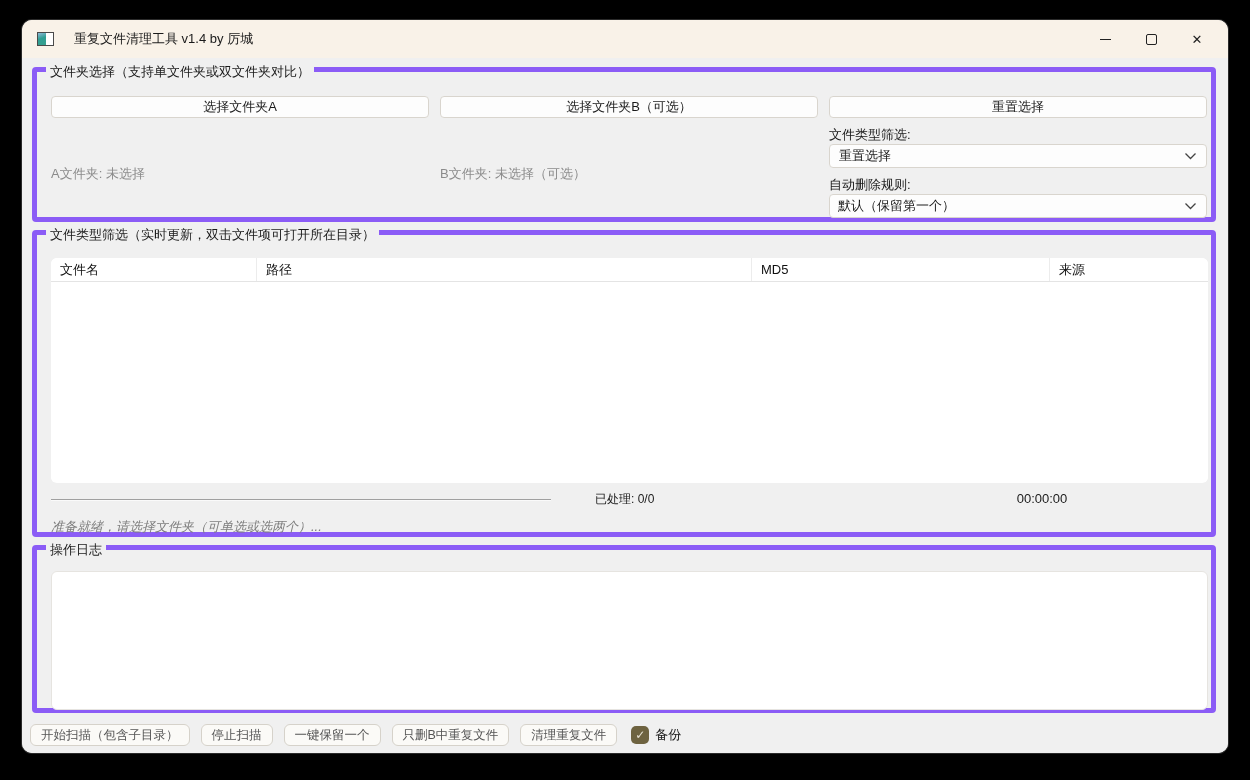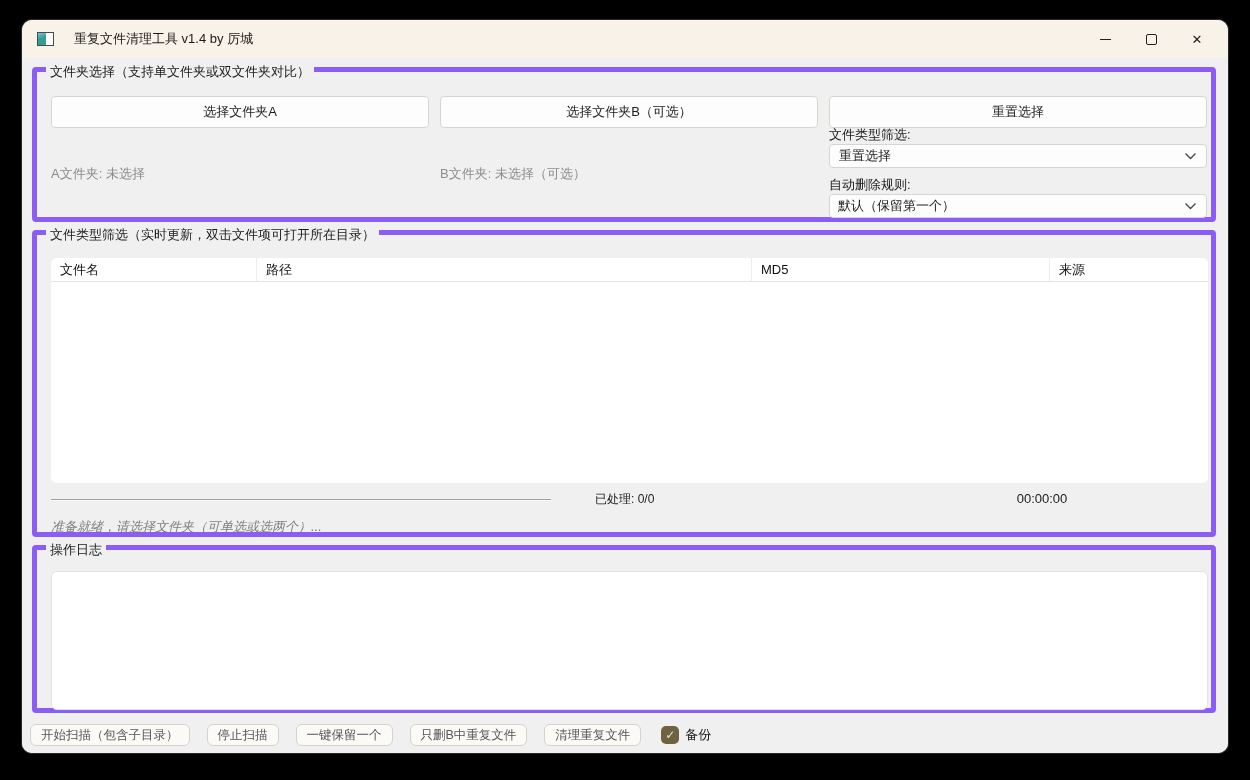--- a/index.html
+++ b/index.html
@@ -29,21 +29,21 @@
 
   .groupbox { position:absolute; border:5px solid #8b5cf6; border-radius:4px; }
   .groupbox > .gb-label { position:absolute; top:-9px; left:9px; background:#f0f0f0;
                           padding:0 4px; font-size:13px; color:#1a1a1a; white-space:nowrap; }
 
   .gb-folders { left:10px; top:9px;  width:1184px; height:155px; }
   .gb-list    { left:10px; top:172px; width:1184px; height:307px; }
   .gb-log     { left:10px; top:487px; width:1184px; height:168px; }
 
   
-  .top-btn { position:absolute; top:24px; height:32px; width:378px;
+  .top-btn { position:absolute; top:24px; height:22px; width:378px;
              background:#fdfdfd; border:1px solid #d9d5ce; border-radius:4px;
              font-size:13px; color:#1a1a1a; display:flex; align-items:center; justify-content:center;
              cursor:default; }
   .btn-a { left:14px; } .btn-b { left:403px; } .btn-reset { left:792px; }
   .fld-status { position:absolute; top:93px; font-size:13px; color:#8b8b8b; }
   .fld-a { left:14px; } .fld-b { left:403px; }
   .combo-label { position:absolute; left:792px; font-size:13px; color:#1a1a1a; }
   .lbl-filter { top:54px; } .lbl-rule { top:104px; }
   .combo { position:absolute; left:792px; width:378px; height:24px; background:#fdfdfd;
            border:1px solid #d9d5ce; border-radius:4px; display:flex; align-items:center;
@@ -69,21 +69,21 @@
              font-size:13px; color:#1a1a1a; }
   .status-msg { position:absolute; left:14px; top:283px; font-size:13px; font-style:italic;
                 color:#7d7d7d; }
 
   
   .log-area { position:absolute; left:14px; top:21px; width:1157px; height:139px;
               background:#fff; border:1px solid #e6e4e0; border-radius:6px; }
 
   
   .action-bar { position:absolute; left:8px; top:665px; height:24px; display:flex;
-                align-items:center; gap:17px; }
+                align-items:center; gap:11px; }
   .act-btn { height:22px; padding:0 10px; background:#fbfaf7; border:1px solid #d6d2ca;
              border-radius:6px; font-size:12.5px; color:#555; display:flex; align-items:center;
              cursor:default; white-space:nowrap; }
   .chk-wrap { display:flex; align-items:center; gap:6px; margin-left:3px; cursor:default; }
   .chk-box { width:18px; height:18px; border-radius:5px; background:#6e6340;
              display:flex; align-items:center; justify-content:center;
              color:#e9e4d6; font-size:12px; line-height:1; }
   .chk-label { font-size:13px; color:#1a1a1a; }
 </style>
 </head>

